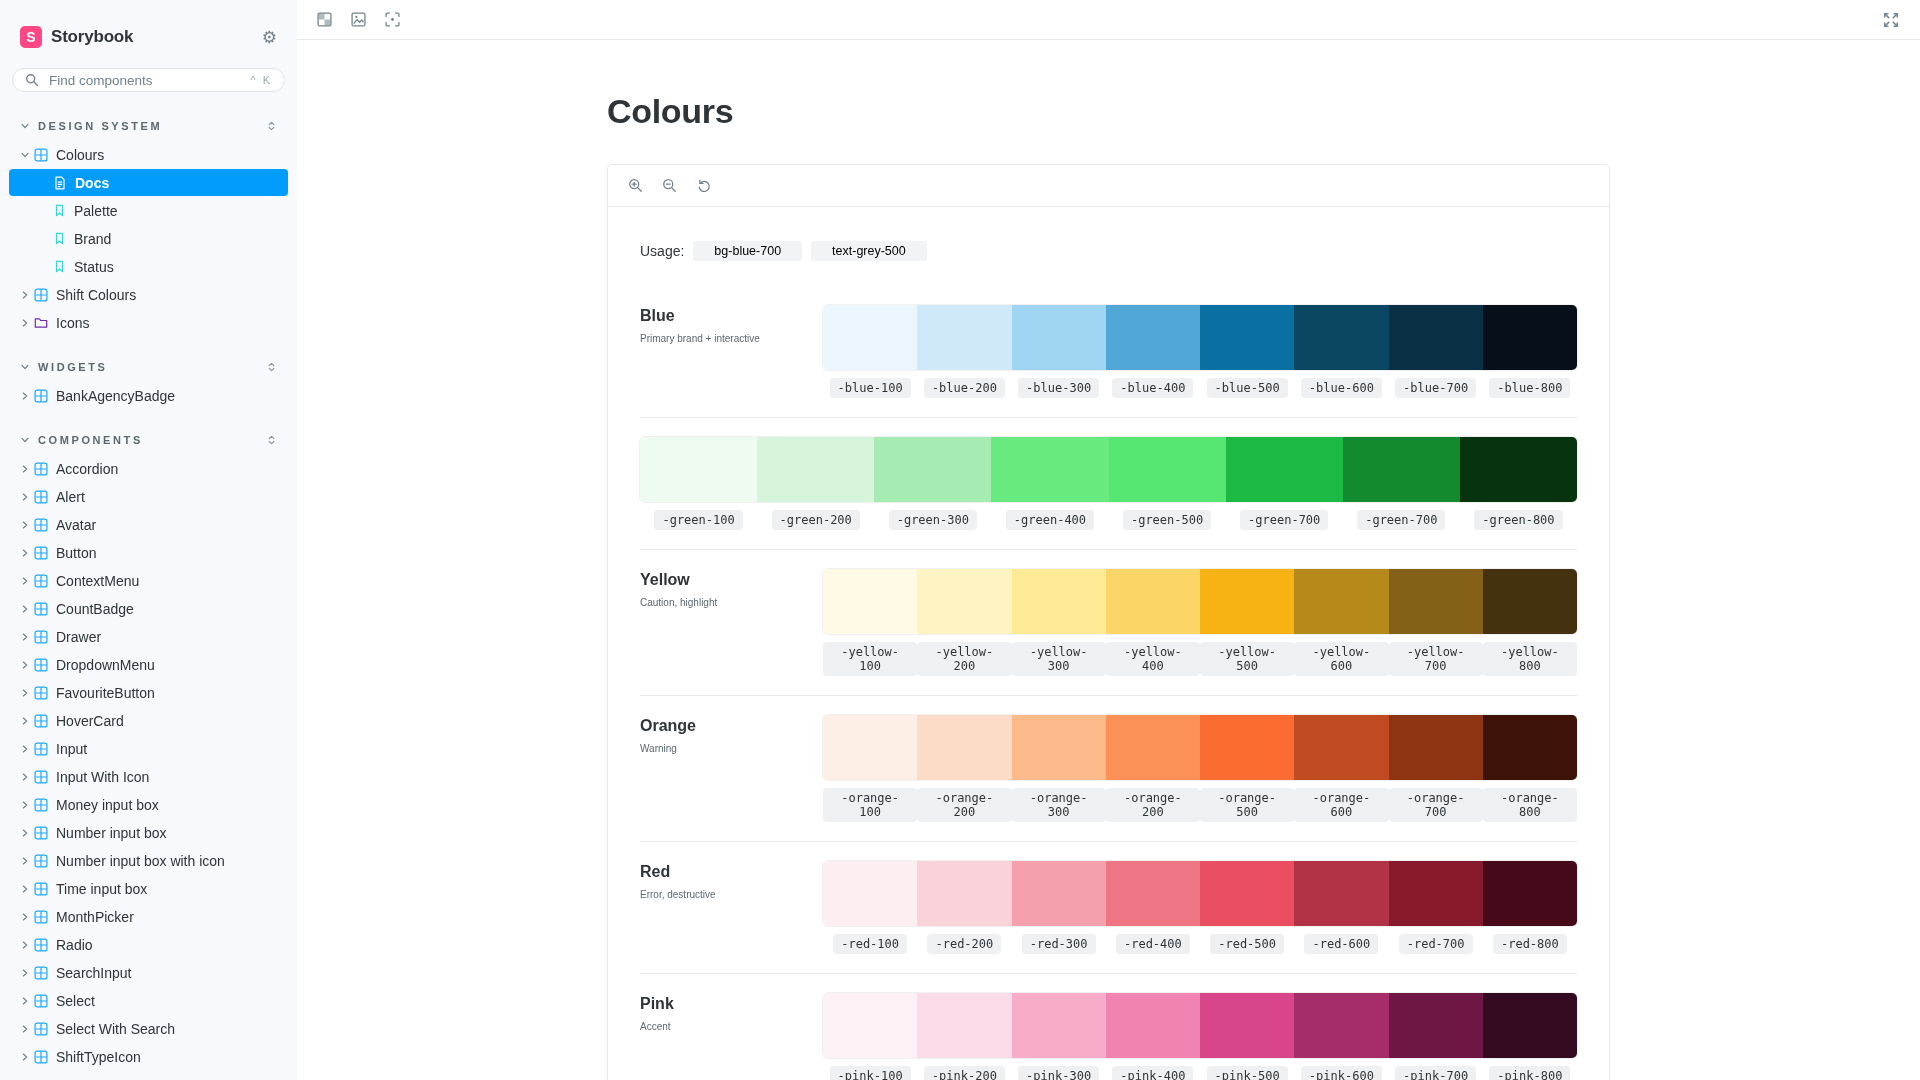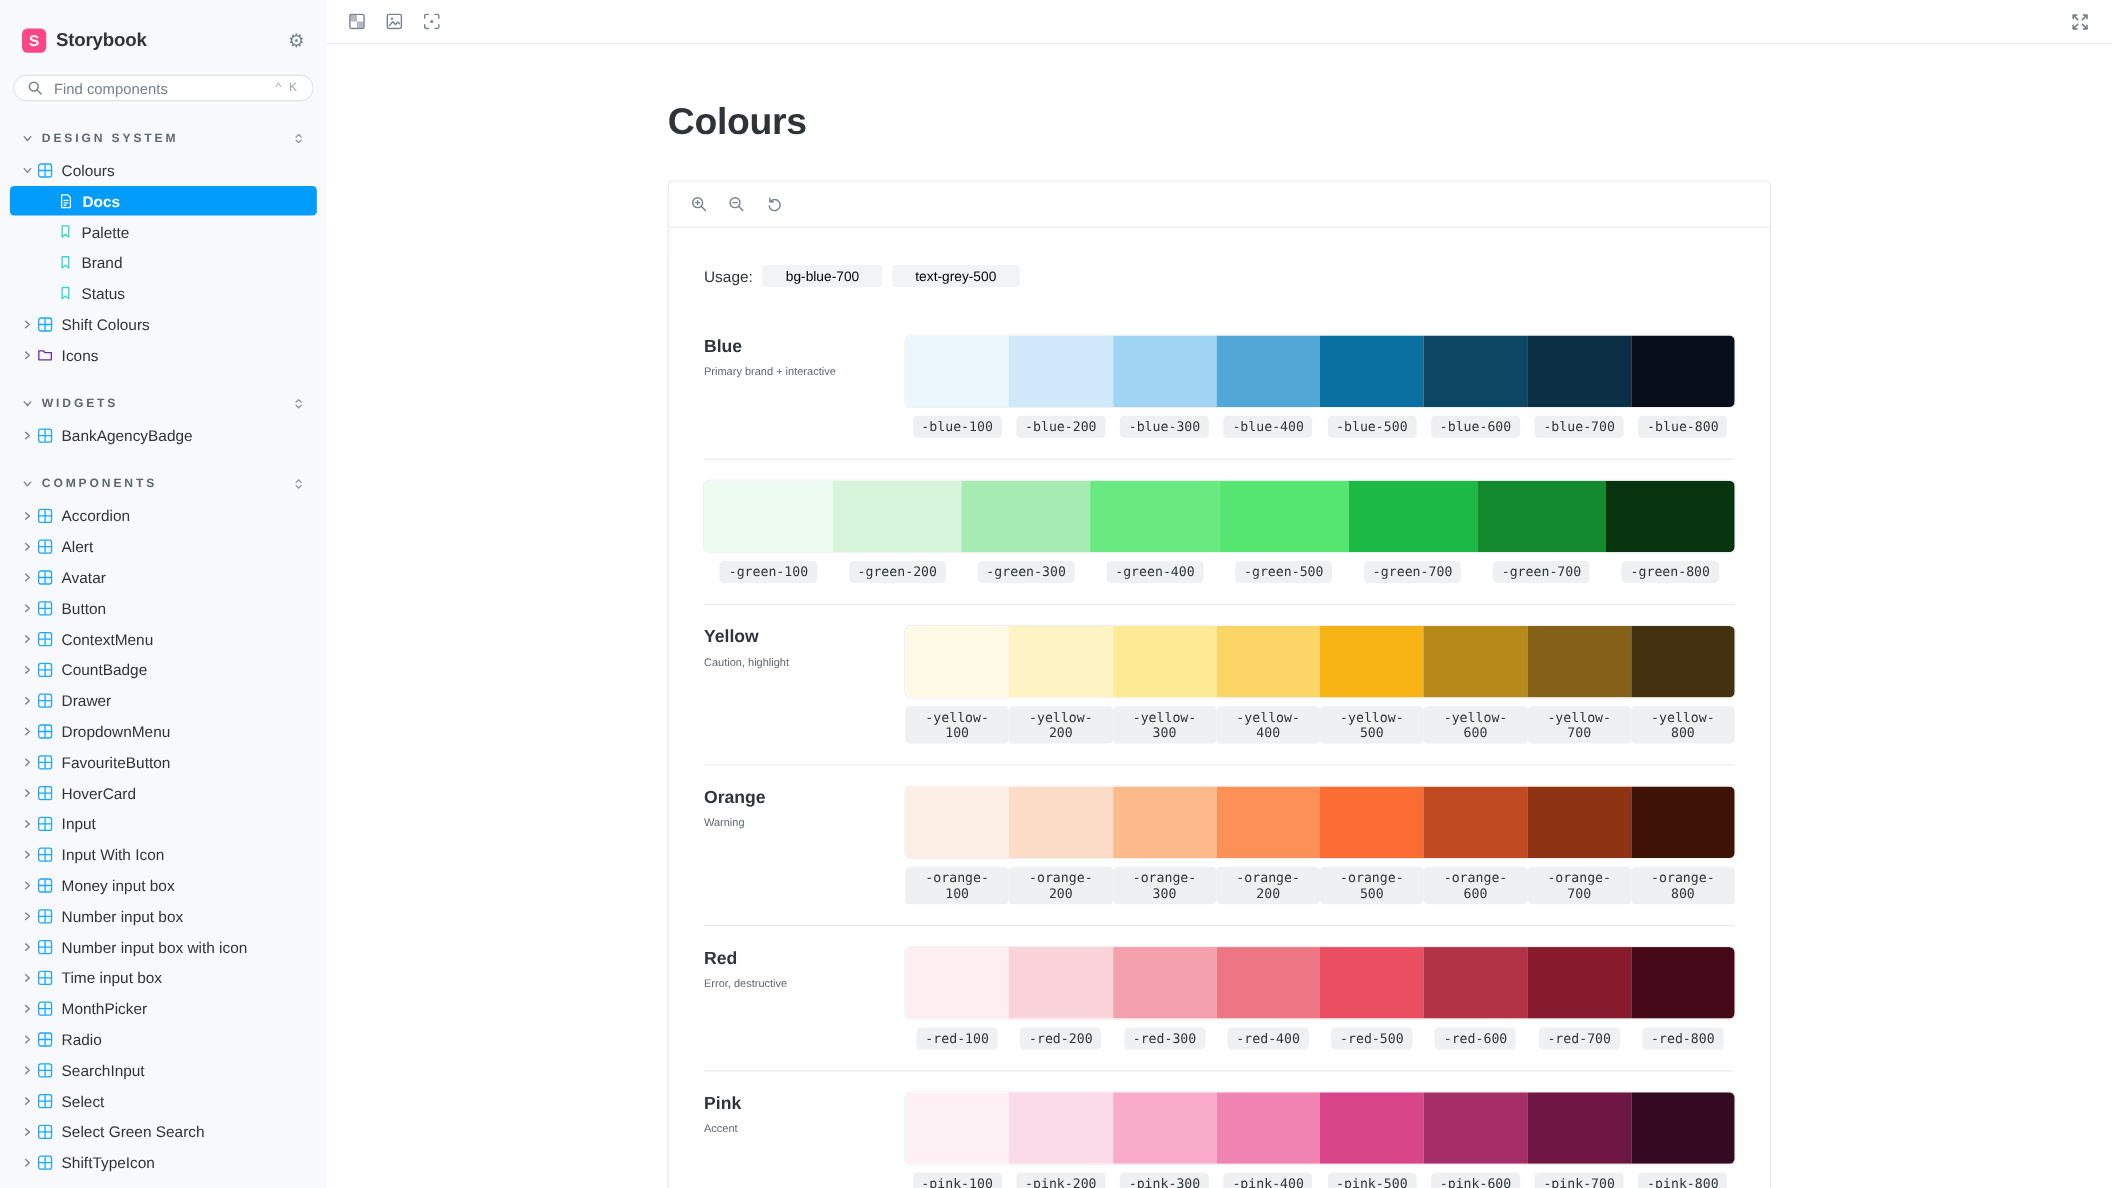--- a/index.html
+++ b/index.html
@@ -551,21 +551,21 @@
             </svg>
           </span>
           <span class="tico ico-component">
             <svg width="14" height="14" viewBox="0 0 14 14">
               <g fill="none" stroke="currentColor" stroke-width="1.2">
                 <rect x="1.1" y="1.1" width="11.8" height="11.8" rx="2"></rect>
                 <path d="M7 1.5v11M1.5 7h11"></path>
               </g>
             </svg>
           </span>
-          <span class="lbl">Select Green Search</span>
+          <span class="lbl">Select With Search</span>
         </div>
         <div class="sb-row">
           <span class="chev">
             <svg width="10" height="10" viewBox="0 0 12 12">
               <path d="M4 2.5l4 3.5-4 3.5" fill="none" stroke="currentColor" stroke-width="1.5" stroke-linecap="round" stroke-linejoin="round"></path>
             </svg>
           </span>
           <span class="tico ico-component">
             <svg width="14" height="14" viewBox="0 0 14 14">
               <g fill="none" stroke="currentColor" stroke-width="1.2">

